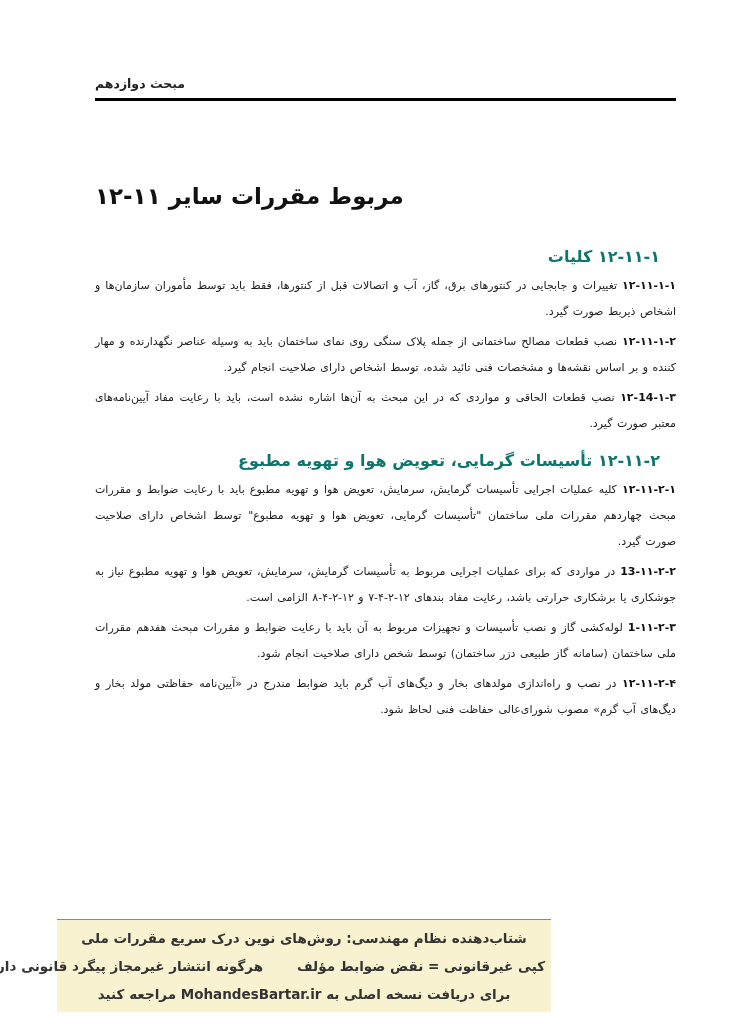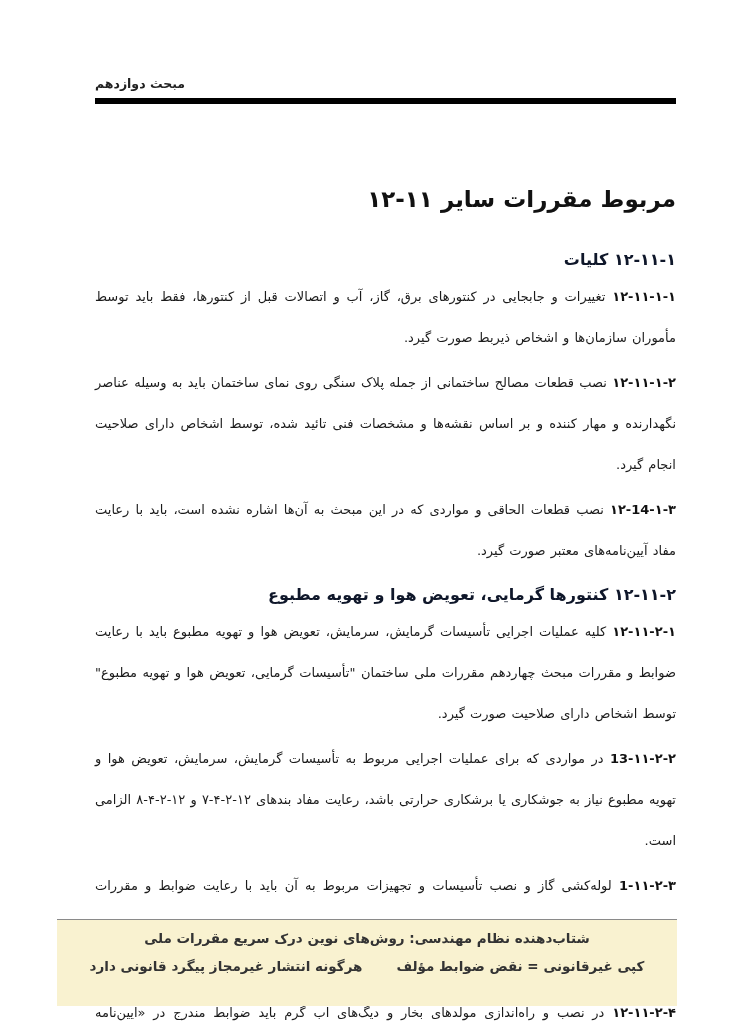--- a/index.html
+++ b/index.html
@@ -5,53 +5,53 @@
   html,body{margin:0;padding:0;}
   body{
     width:732px;height:1024px;background:#ffffff;overflow:hidden;
     font-family:"DejaVu Sans",sans-serif;color:#1b1b1b;position:relative;
   }
   .page{width:732px;height:1024px;position:relative;}
   .content{margin:0 56px 0 95px;direction:rtl;}
 
   
   .running-header{
-    padding-top:73px;border-bottom:6px solid #000000;padding-bottom:6px;
+    padding-top:73px;border-bottom:3px solid #000000;padding-bottom:6px;
     text-align:left;direction:rtl;
   }
   .running-header .chapter{font-size:12.5px;font-weight:bold;color:#222;}
 
   
   .doc-title{
-    direction:ltr;text-align:right;font-weight:bold;font-size:23px;
+    direction:ltr;text-align:left;font-weight:bold;font-size:23px;
     color:#111;margin:78px 0 0 0;line-height:34px;white-space:nowrap;
   }
   .title-num{direction:ltr;unicode-bidi:bidi-override;letter-spacing:1px;}
   .w-iso{direction:rtl;unicode-bidi:isolate;}
 
   
   .section-heading{
-    direction:rtl;font-size:16px;font-weight:bold;color:#0f172a;
-    margin:12px 0 4px 0;line-height:24px;
+    direction:rtl;font-size:16px;font-weight:bold;color:#0f766e;
+    margin:12px 16px 4px 0;line-height:24px;
   }
   .section-heading.first{margin-top:32px;}
   .section-heading .num{white-space:nowrap;}
 
   
   .clause{
-    direction:rtl;text-align:justify;font-size:13px;line-height:41px;
+    direction:rtl;text-align:justify;font-size:11px;line-height:26px;
     margin:4px 0;color:#1b1b1b;word-spacing:1px;
   }
   .clause .num{font-weight:bold;white-space:nowrap;color:#111;}
 
   
   .footer-band{
-    position:absolute;top:919px;left:57px;width:620px;
+    position:absolute;top:919px;left:57px;width:494px;
     border-top:1px solid #8a8a8a;
-    padding:4px 6px 26px 6px;box-sizing:border-box;
+    padding:4px 6px 4px 6px;box-sizing:border-box;
     direction:rtl;text-align:center;
   }
   .footer-line{
     font-size:13.5px;font-weight:bold;color:#333;line-height:28px;
     white-space:nowrap;
   }
   .footer-line .seg-gap{display:inline-block;width:34px;}
 </style>
 </head>
 <body>
@@ -83,21 +83,21 @@
       <span>نصب قطعات مصالح ساختمانی از جمله پلاک سنگی روی نمای ساختمان باید به وسیله عناصر نگهدارنده و مهار کننده و بر اساس نقشه‌ها و مشخصات فنی تائید شده، توسط اشخاص دارای صلاحیت انجام گیرد.</span>
     </p>
 
     <p class="clause">
       <span class="num">۱۲-14-۱-۳</span>
       <span>نصب قطعات الحاقی و مواردی که در این مبحث به آن‌ها اشاره نشده است، باید با رعایت مفاد آیین‌نامه‌های معتبر صورت گیرد.</span>
     </p>
 
     <h2 class="section-heading">
       <span class="num">۱۲-۱۱-۲</span>
-      <span>کنتورها گرمایی، تعویض هوا و تهویه مطبوع</span>
+      <span>تأسیسات گرمایی، تعویض هوا و تهویه مطبوع</span>
     </h2>
 
     <p class="clause">
       <span class="num">۱۲-۱۱-۲-۱</span>
       <span>کلیه عملیات اجرایی تأسیسات گرمایش، سرمایش، تعویض هوا و تهویه مطبوع باید با رعایت ضوابط و مقررات مبحث چهاردهم مقررات ملی ساختمان "تأسیسات گرمایی، تعویض هوا و تهویه مطبوع" توسط اشخاص دارای صلاحیت صورت گیرد.</span>
     </p>
 
     <p class="clause">
       <span class="num">13-۱۱-۲-۲</span>
       <span>در مواردی که برای عملیات اجرایی مربوط به تأسیسات گرمایش، سرمایش، تعویض هوا و تهویه مطبوع نیاز به جوشکاری یا برشکاری حرارتی باشد، رعایت مفاد بندهای ۱۲-۲-۴-۷ و ۱۲-۲-۴-۸ الزامی است.</span>
@@ -113,14 +113,15 @@
       <span>در نصب و راه‌اندازی مولدهای بخار و دیگ‌های آب گرم باید ضوابط مندرج در «آیین‌نامه حفاظتی مولد بخار و دیگ‌های آب گرم» مصوب شورای‌عالی حفاظت فنی لحاظ شود.</span>
     </p>
 
   </div>
 
   <div class="footer-band" style="background: rgb(249, 242, 208);">
     <div class="footer-line">شتاب‌دهنده نظام مهندسی: روش‌های نوین درک سریع مقررات ملی</div>
     <div class="footer-line">
       <span>کپی غیرقانونی = نقض ضوابط مؤلف</span><span class="seg-gap"></span><span>هرگونه انتشار غیرمجاز پیگرد قانونی دارد</span>
     </div>
+    <div class="footer-line">برای دریافت نسخه اصلی به MohandesBartar.ir مراجعه کنید</div>
   </div>
 </div>
 
 </body></html>

